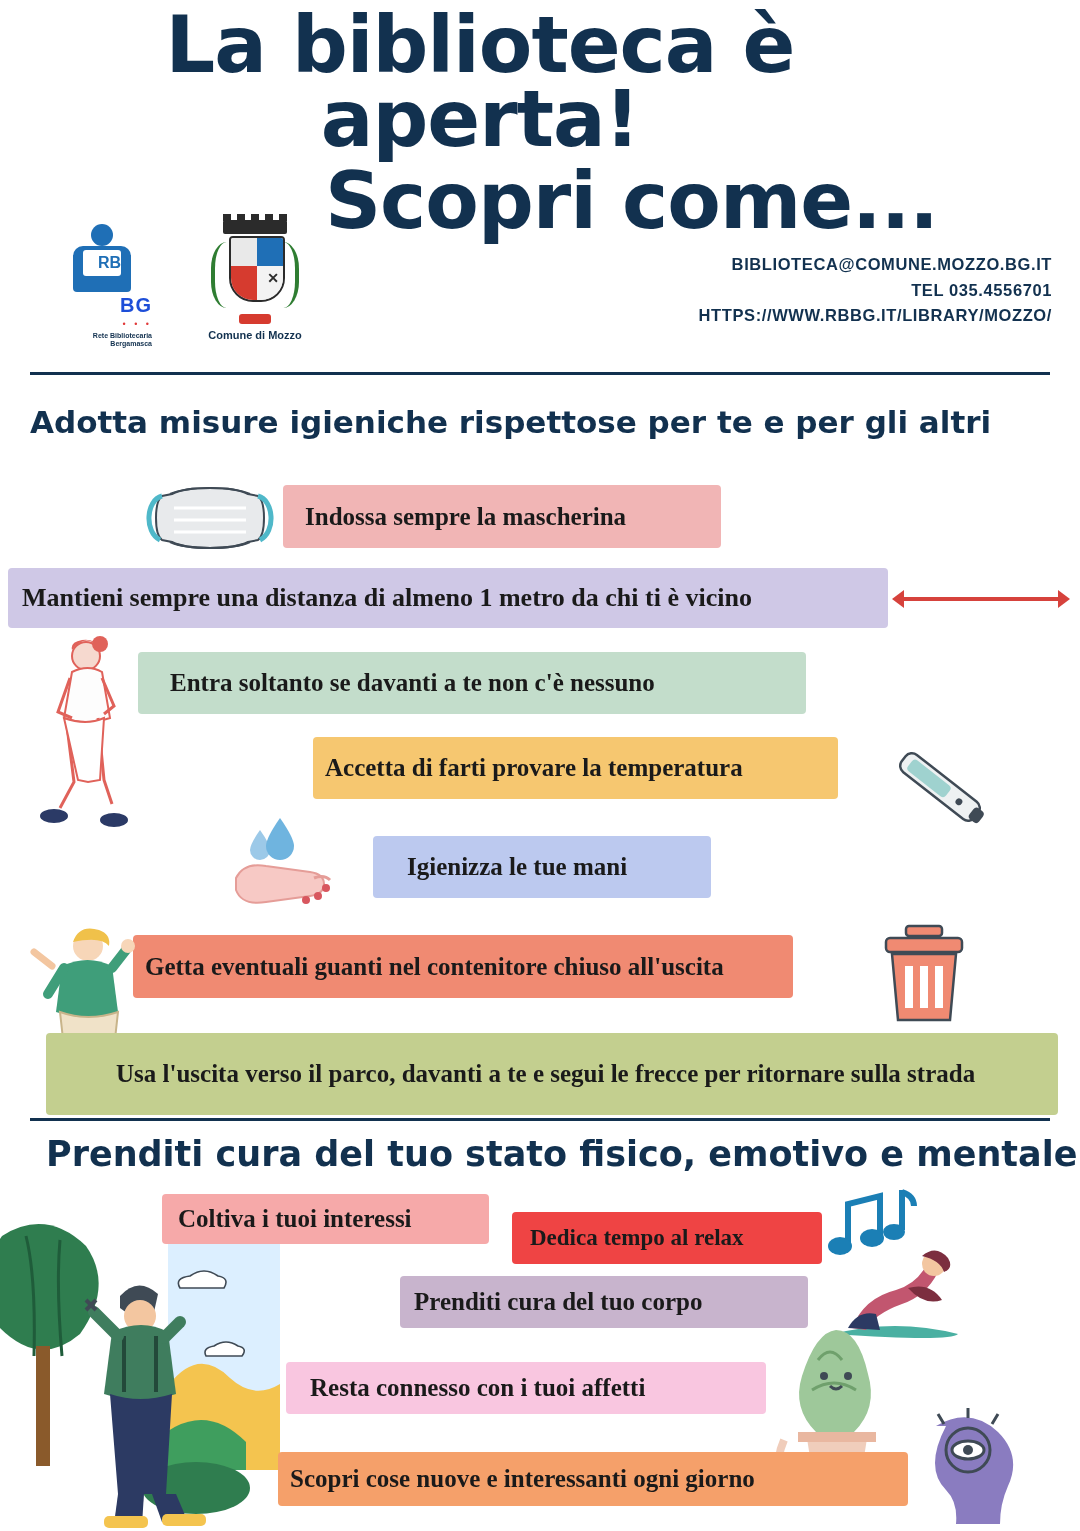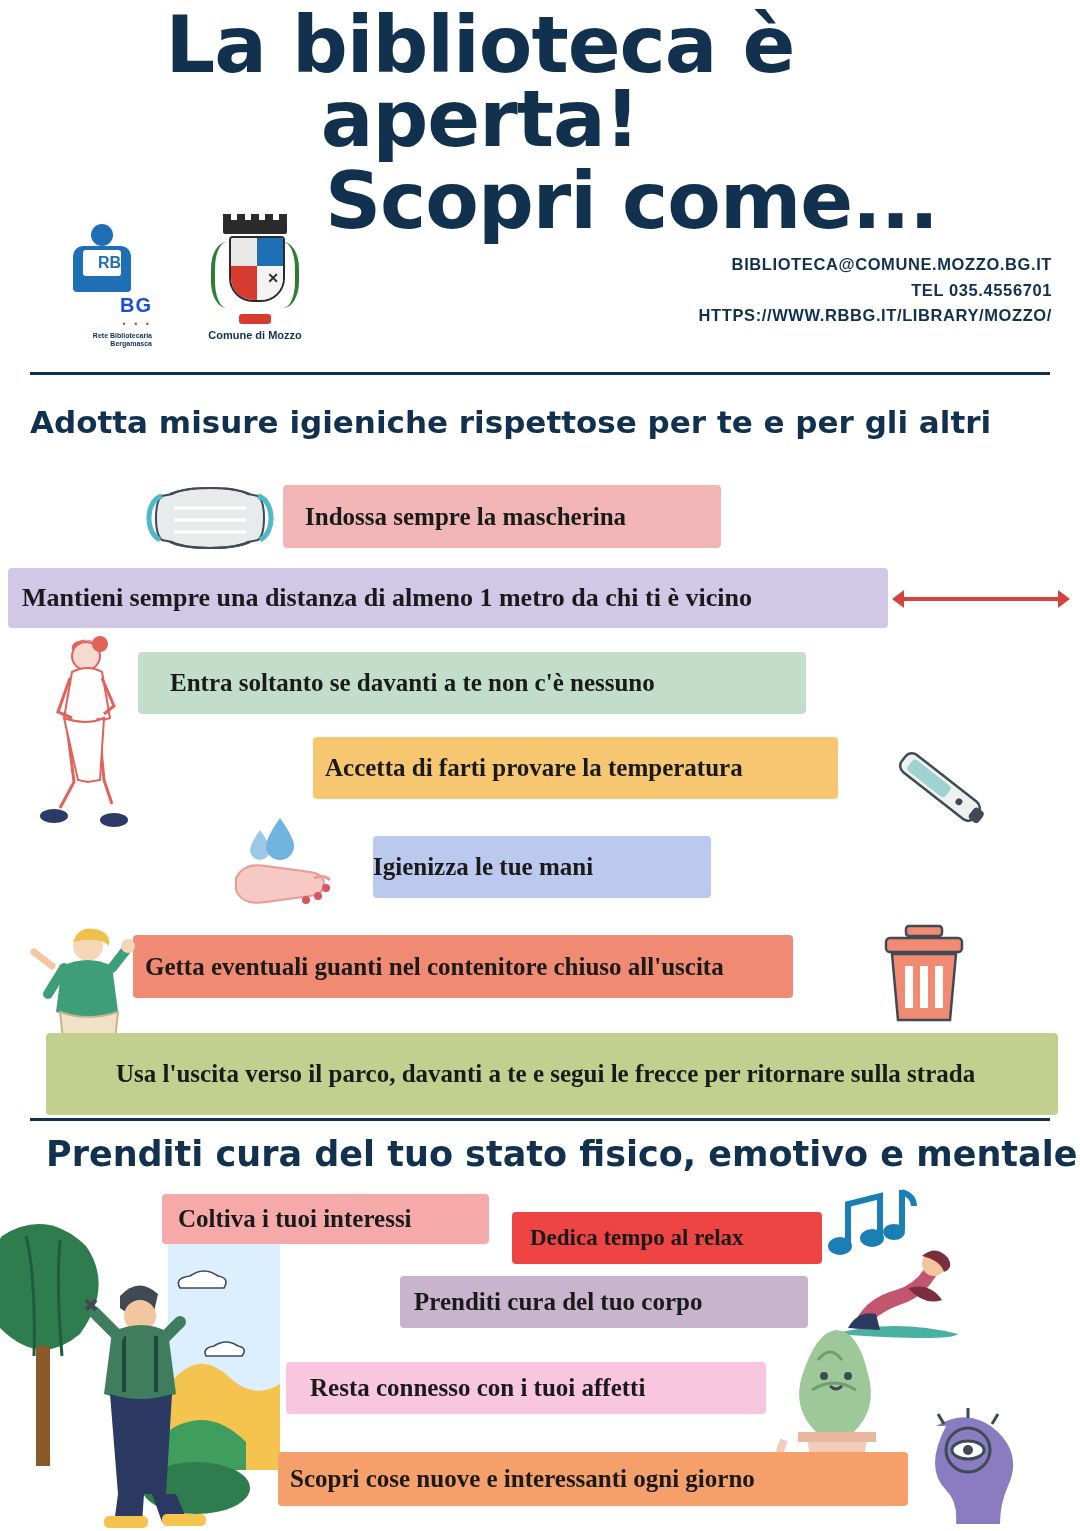--- a/index.html
+++ b/index.html
@@ -83,21 +83,21 @@
     display:flex;align-items:center;
     border-radius:4px;
     box-sizing:border-box;
     line-height:1.18;
   }
 
   .p-mask   {left:283px;top:485px;width:438px;height:63px;background:#f1b5b5;font-size:25px;padding-left:22px;}
   .p-dist   {left:8px; top:568px;width:880px;height:60px;background:#cfc8e6;font-size:26px;padding-left:14px;}
   .p-entra  {left:138px;top:652px;width:668px;height:62px;background:#c3ddcb;font-size:25px;padding-left:32px;}
   .p-temp   {left:313px;top:737px;width:525px;height:62px;background:#f6c770;font-size:25px;padding-left:12px;}
-  .p-igien  {left:373px;top:836px;width:338px;height:62px;background:#bcc9ef;font-size:25px;}
+  .p-igien  {left:373px;top:836px;width:338px;height:62px;background:#bcc9ef;font-size:25px;padding-left:34px;}
   .p-guanti {left:133px;top:935px;width:660px;height:63px;background:#f08a72;font-size:25px;padding-left:12px;}
   .p-uscita {left:46px;top:1033px;width:1012px;height:82px;background:#c3cf8f;font-size:25px;padding-left:70px;padding-right:10px;}
 
   .p-colt   {left:162px;top:1194px;width:327px;height:50px;background:#f6a9a9;font-size:25px;padding-left:16px;}
   .p-relax  {left:512px;top:1212px;width:310px;height:52px;background:#ef4444;font-size:23px;padding-left:18px;}
   .p-corpo  {left:400px;top:1276px;width:408px;height:52px;background:#c8b4cd;font-size:25px;padding-left:14px;}
   .p-conn   {left:286px;top:1362px;width:480px;height:52px;background:#f9c6e0;font-size:25px;padding-left:24px;}
   .p-scopri {left:278px;top:1452px;width:630px;height:54px;background:#f5a06a;font-size:25px;padding-left:12px;}
 
   

